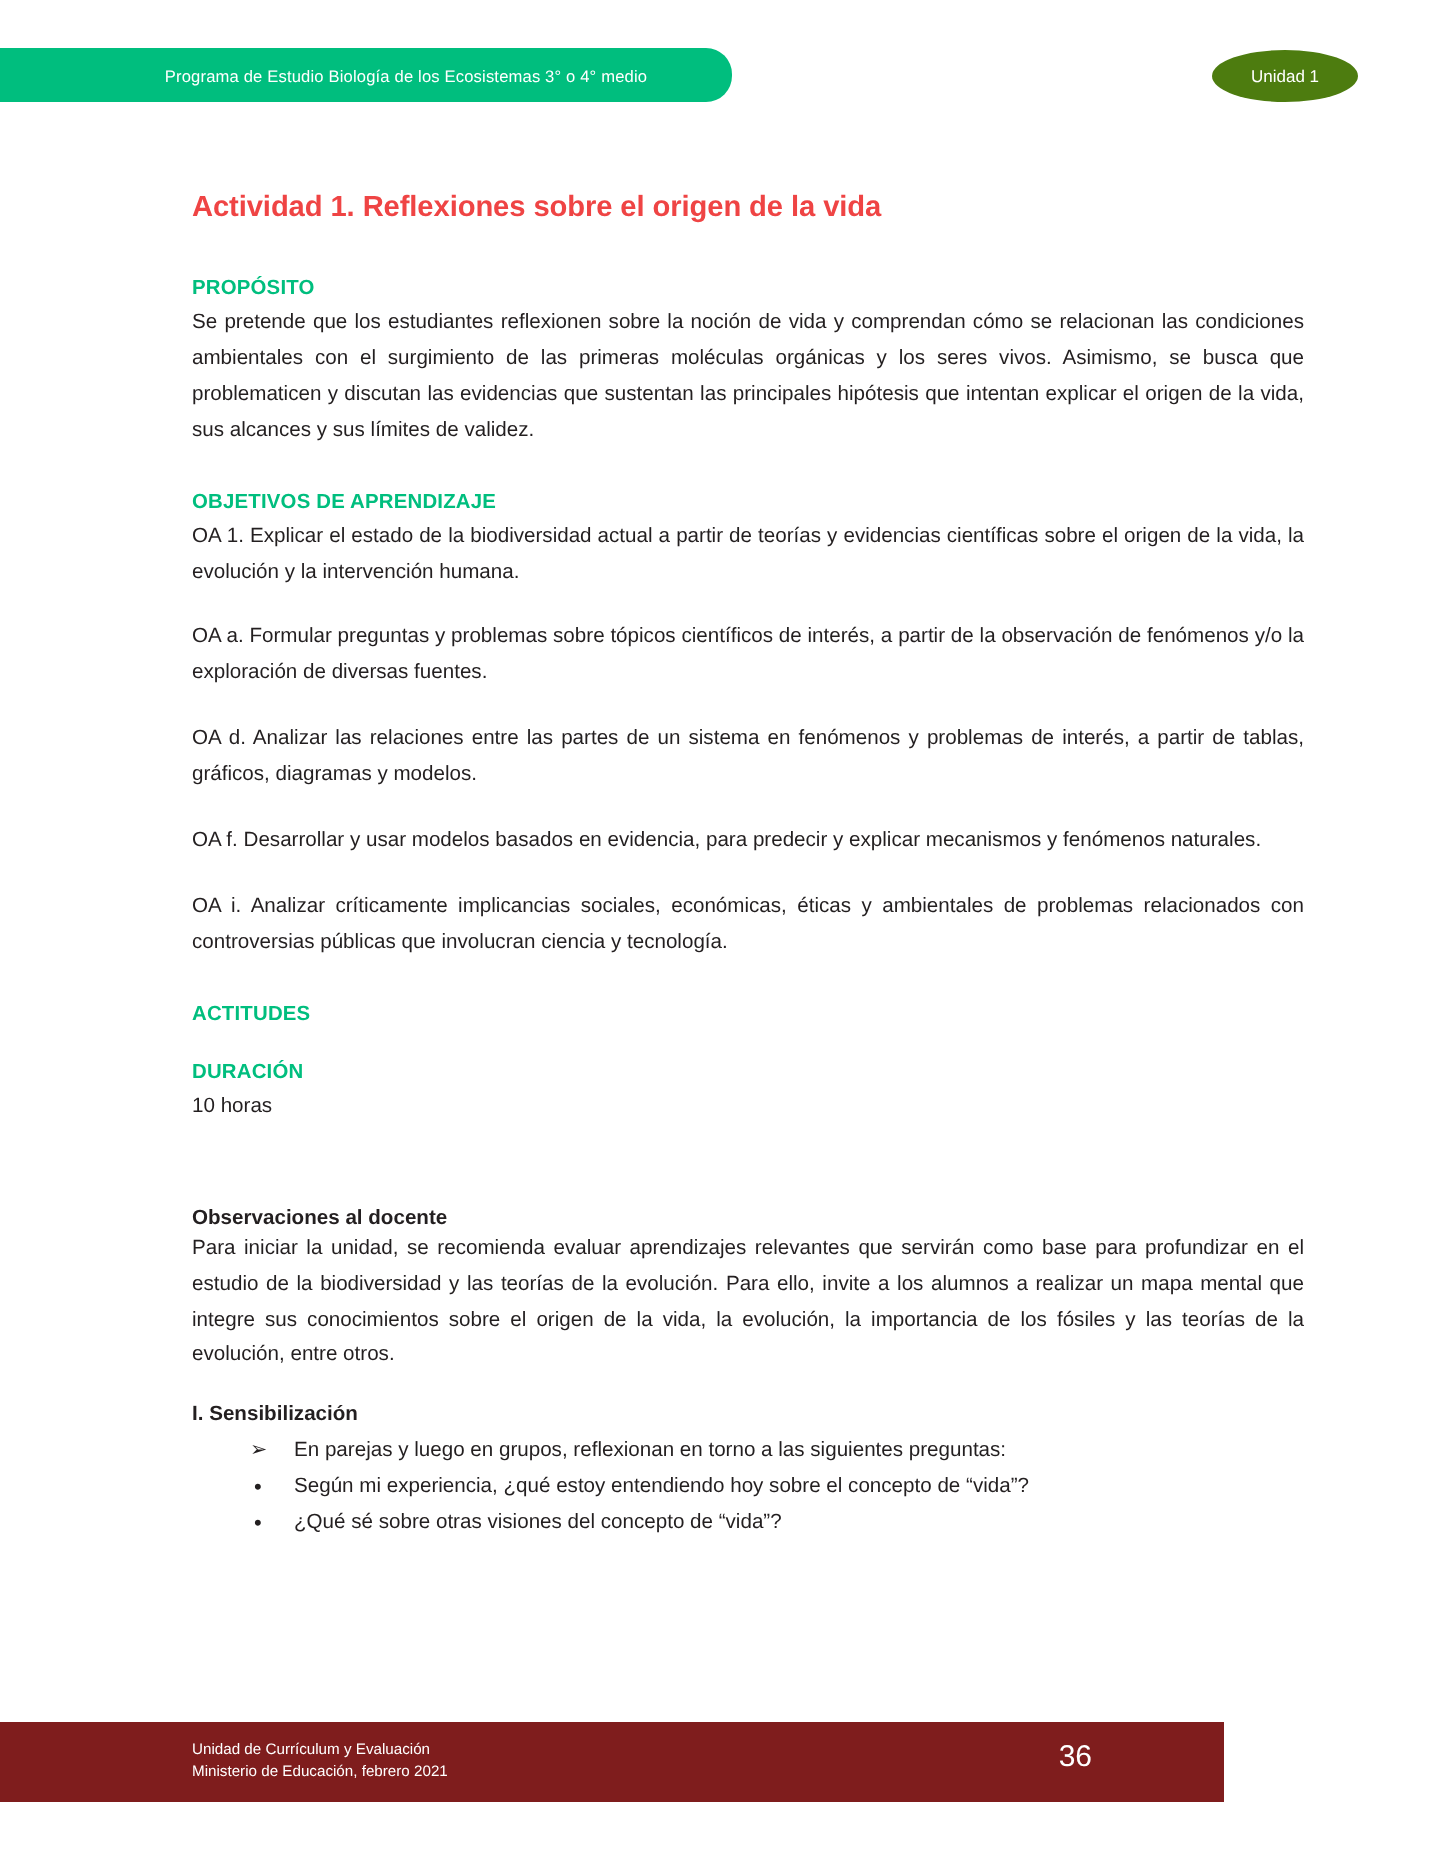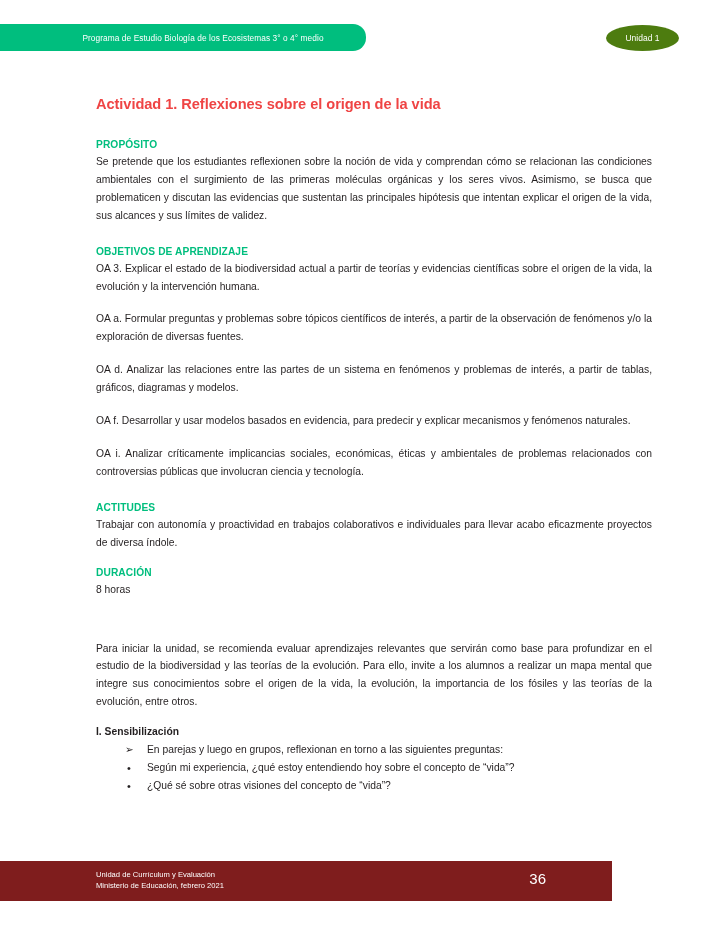--- a/index.html
+++ b/index.html
@@ -172,52 +172,52 @@
 
   <div>
     <div class="section-heading">PROPÓSITO</div>
     <p class="body-text">Se pretende que los estudiantes reflexionen sobre la noción de vida y comprendan cómo se relacionan las condiciones ambientales con el surgimiento de las primeras moléculas orgánicas y los seres vivos. Asimismo, se busca que problematicen y discutan las evidencias que sustentan las principales hipótesis que intentan explicar el origen de la vida, sus alcances y sus límites de validez.</p>
   </div>
 
   <div class="gap-lg"></div>
 
   <div>
     <div class="section-heading">OBJETIVOS DE APRENDIZAJE</div>
-    <p class="body-text">OA 3. Explicar el estado de la biodiversidad actual a partir de teorías y evidencias científicas sobre el origen de la vida, la evolución y la intervención humana.</p>
+    <p class="body-text">OA 1. Explicar el estado de la biodiversidad actual a partir de teorías y evidencias científicas sobre el origen de la vida, la evolución y la intervención humana.</p>
     <div class="gap-md"></div>
     <p class="body-text">OA a. Formular preguntas y problemas sobre tópicos científicos de interés, a partir de la observación de fenómenos y/o la exploración de diversas fuentes.</p>
     <div class="gap-md"></div>
     <p class="body-text">OA d. Analizar las relaciones entre las partes de un sistema en fenómenos y problemas de interés, a partir de tablas, gráficos, diagramas y modelos.</p>
     <div class="gap-md"></div>
     <p class="body-text">OA f. Desarrollar y usar modelos basados en evidencia, para predecir y explicar mecanismos y fenómenos naturales.</p>
     <div class="gap-md"></div>
     <p class="body-text">OA i. Analizar críticamente implicancias sociales, económicas, éticas y ambientales de problemas relacionados con controversias públicas que involucran ciencia y tecnología.</p>
   </div>
 
   <div class="gap-lg"></div>
 
   <div>
     <div class="section-heading">ACTITUDES</div>
-    <p class="body-text">Trabajar con autonomía y proactividad en trabajos colaborativos e individuales para llevar acabo eficazmente proyectos de diversa índole.</p>
   </div>
 
   <div class="gap-md"></div>
 
   <div>
     <div class="section-heading">DURACIÓN</div>
-    <p class="body-text left">8 horas</p>
+    <p class="body-text left">10 horas</p>
   </div>
 
   <div class="gap-xl"></div>
 
   <div>
 
     <div class="gap-md"></div>
 
     <div>
+      <div class="subheading">Observaciones al docente</div>
       <p class="body-text">Para iniciar la unidad, se recomienda evaluar aprendizajes relevantes que servirán como base para profundizar en el estudio de la biodiversidad y las teorías de la evolución. Para ello, invite a los alumnos a realizar un mapa mental que integre sus conocimientos sobre el origen de la vida, la evolución, la importancia de los fósiles y las teorías de la evolución, entre otros.</p>
     </div>
 
     <div class="gap-md"></div>
 
     <div>
       <div class="subheading">I. Sensibilización</div>
       <ul class="bullets">
         <li>
           <span class="marker">➢</span>

